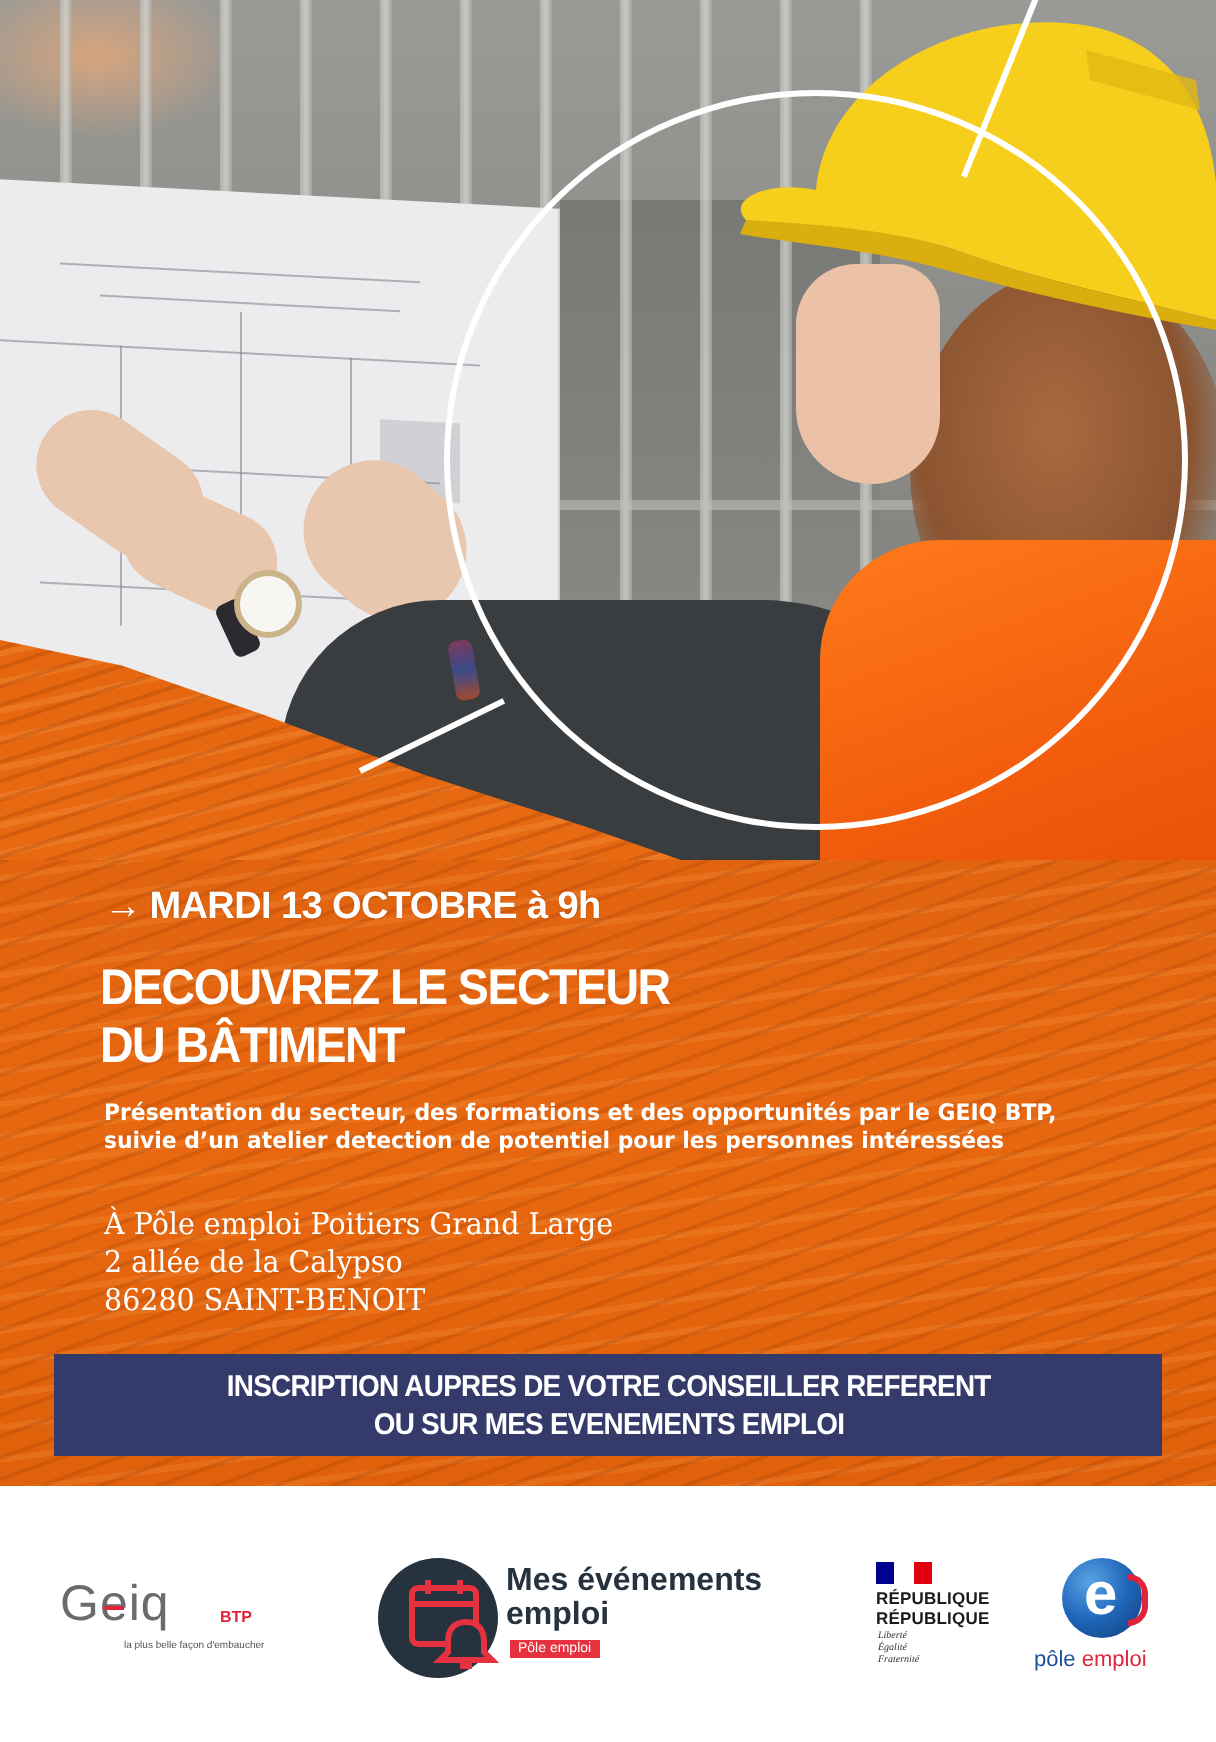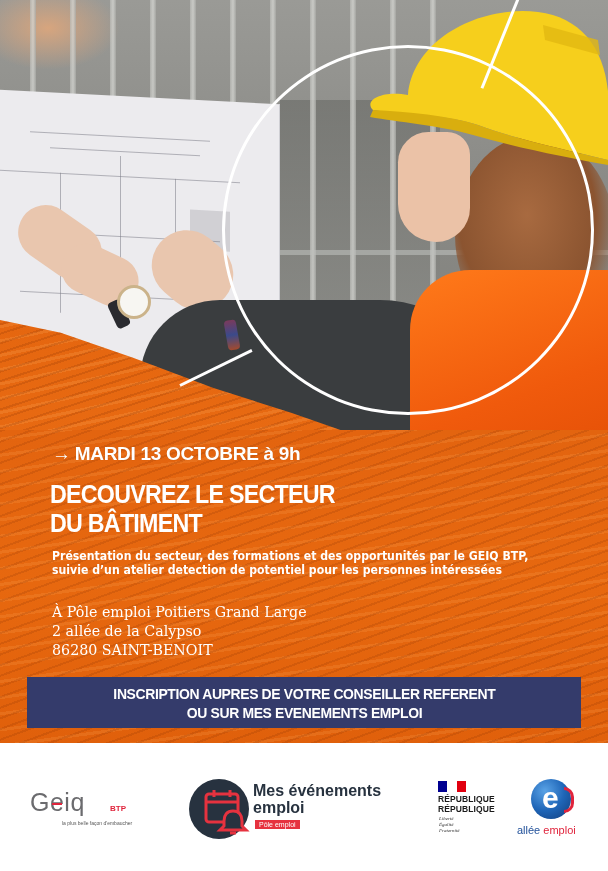--- a/index.html
+++ b/index.html
@@ -285,19 +285,19 @@
         <div>Égalité</div>
         <div>Fraternité</div>
       </div>
     </div>
 
     <div class="pe-logo">
       <div class="pe-ball"></div>
       <span class="pe-e">e</span>
       <span class="pe-red"></span>
       <div class="pe-text">
-        <span>allée</span>
+        <span>pôle</span>
         <span class="pe-emploi">emploi</span>
       </div>
     </div>
 
   </div>
 </div>
 
 </body></html>

